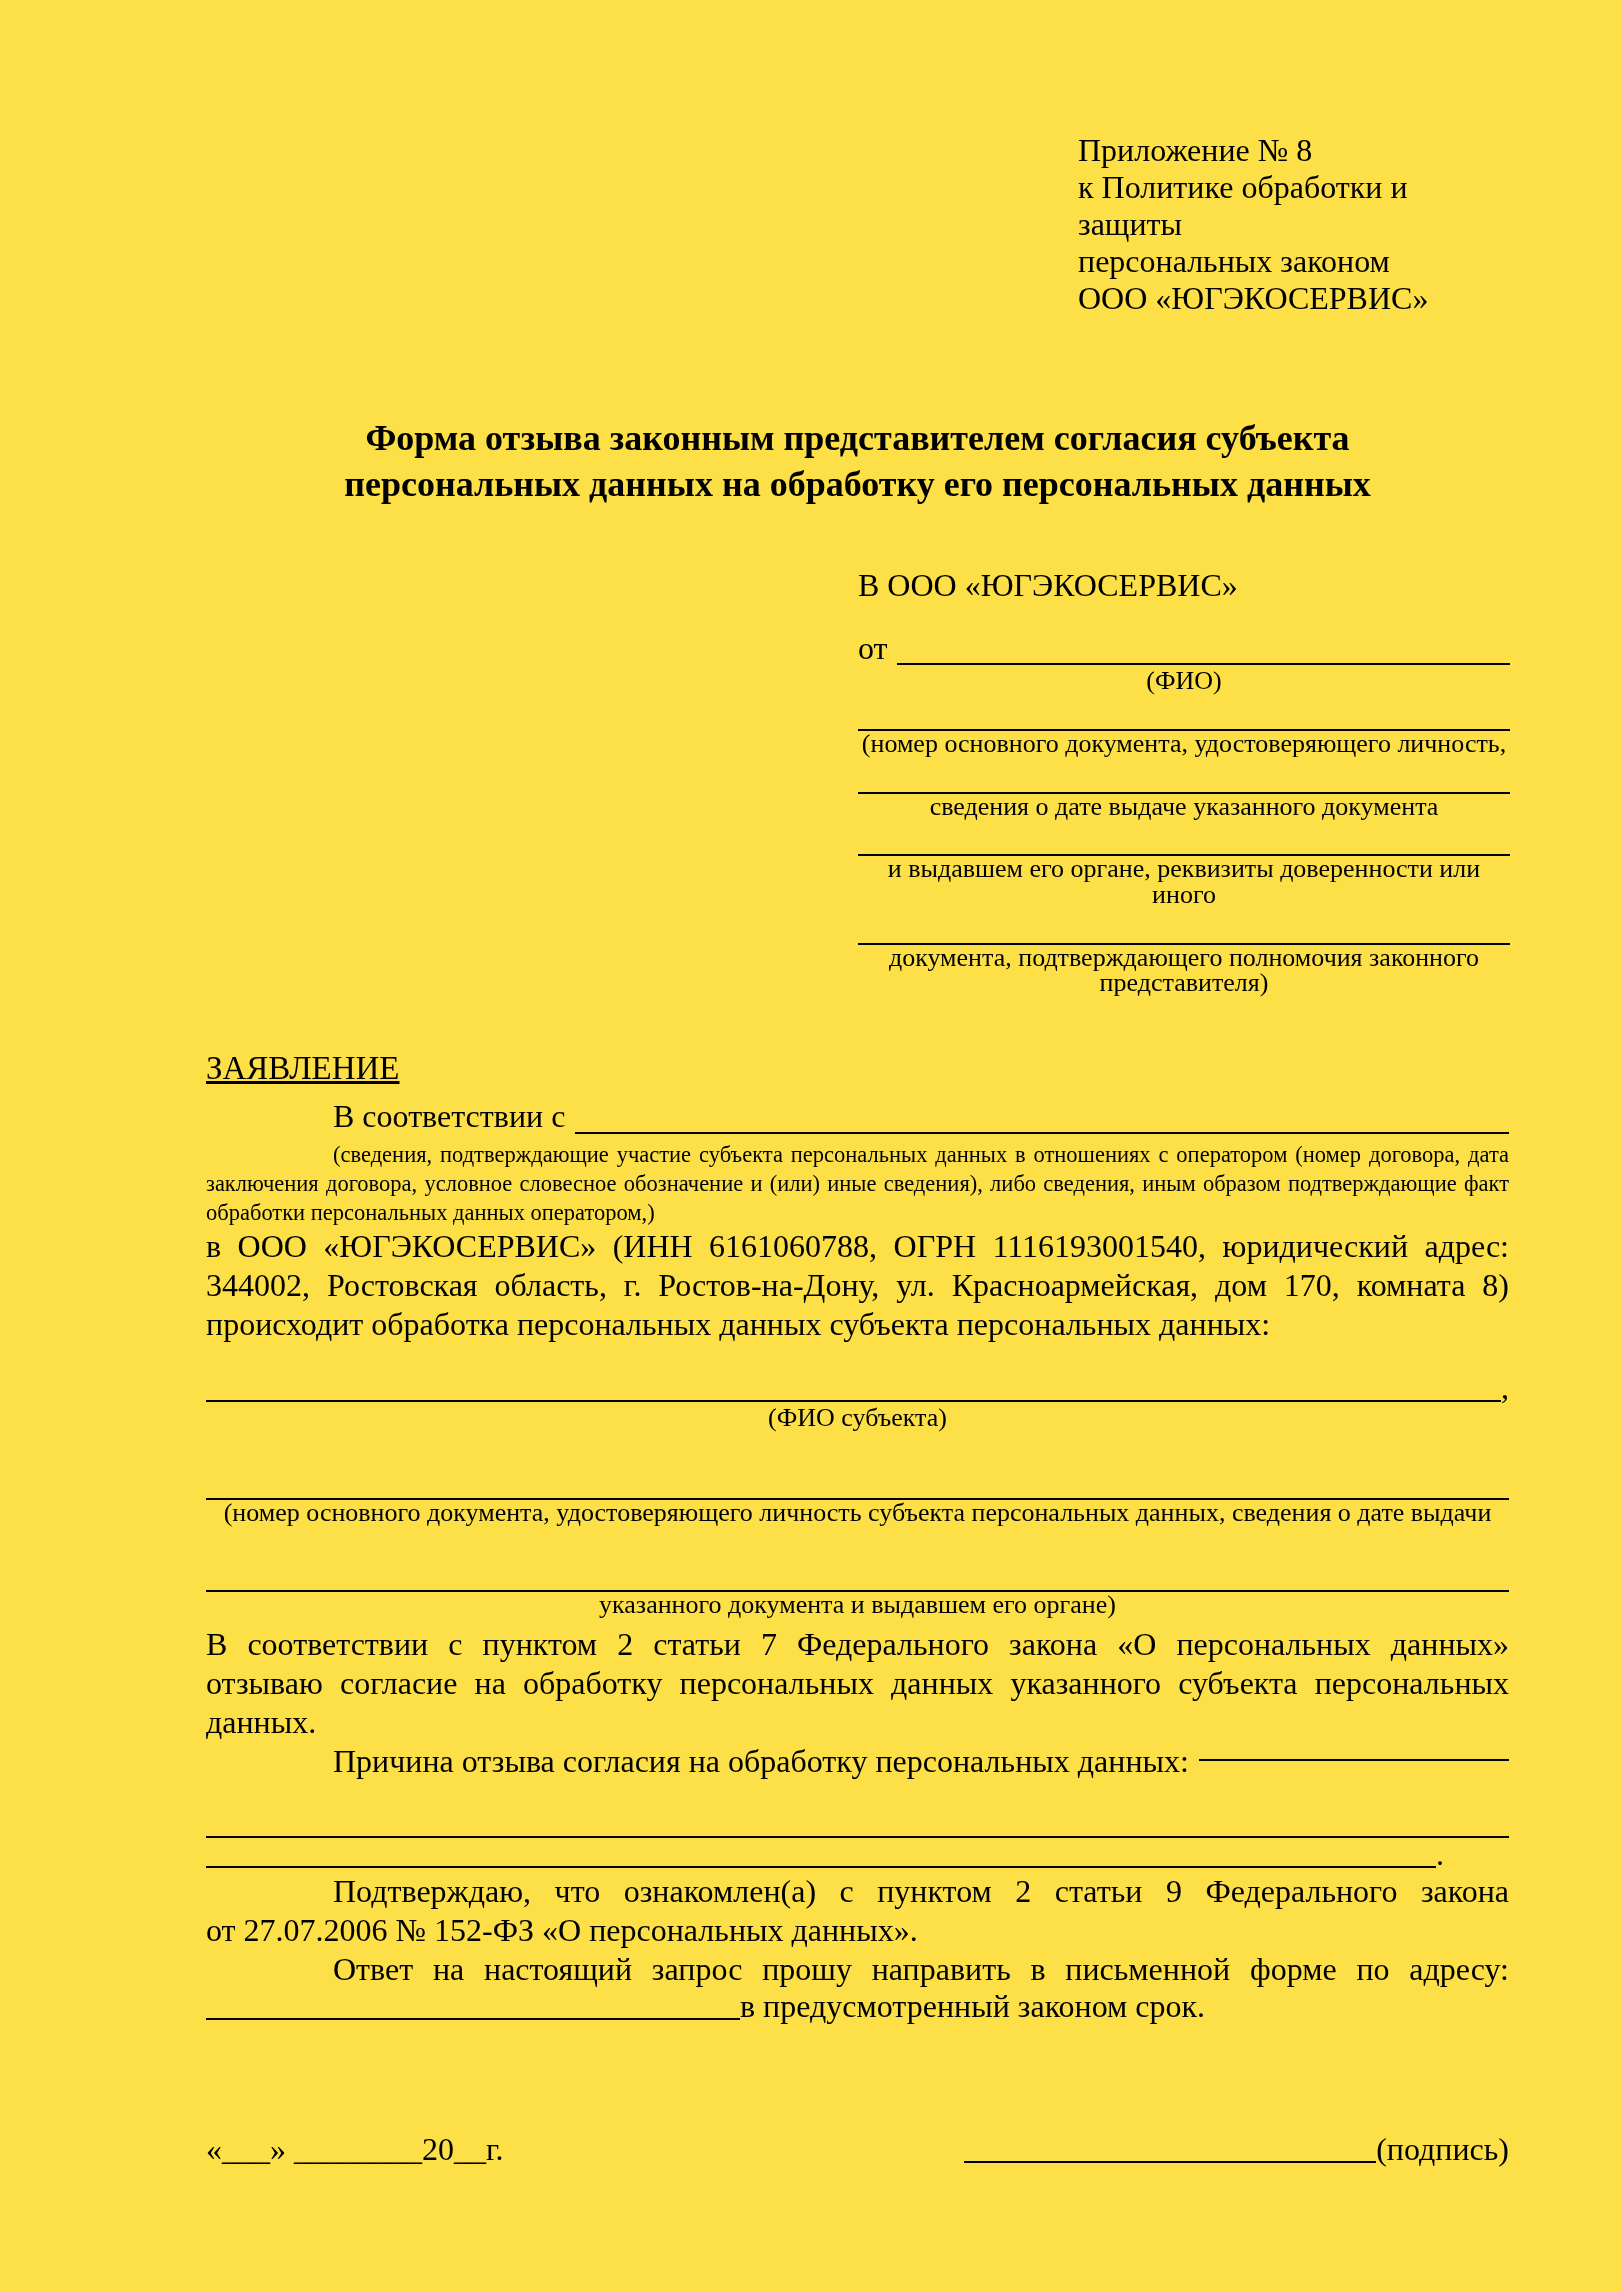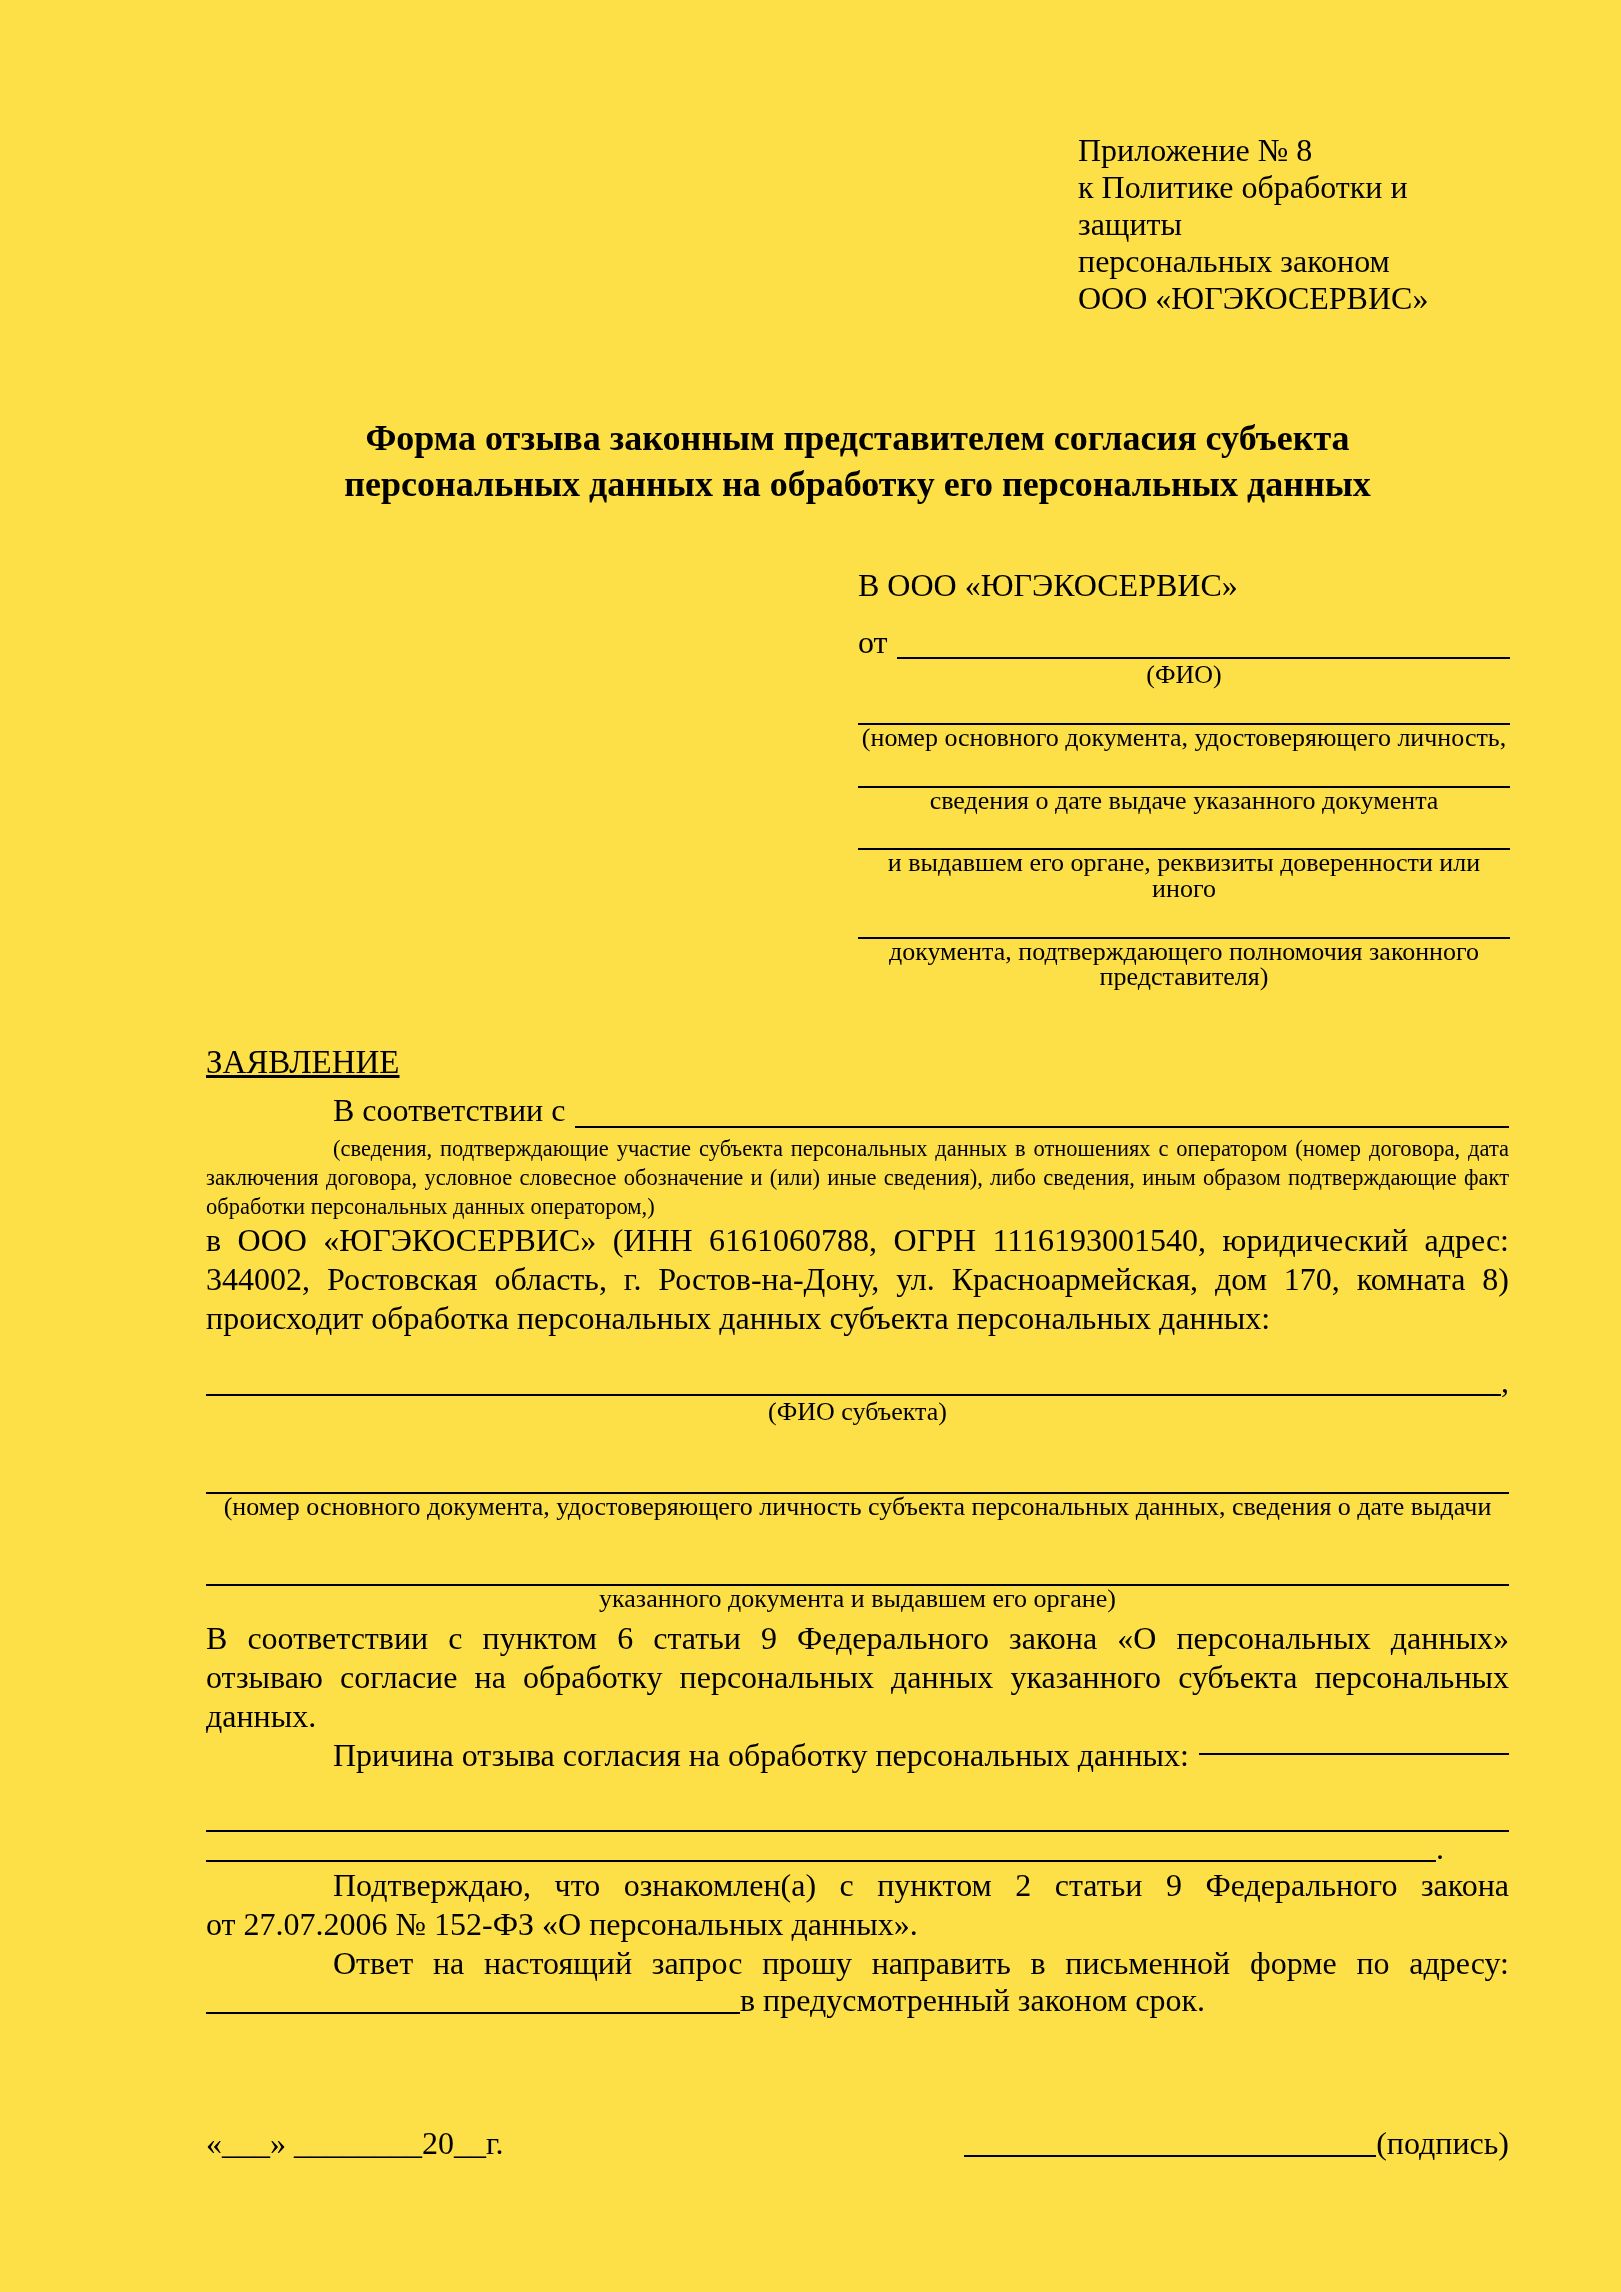--- a/index.html
+++ b/index.html
@@ -9,21 +9,21 @@
     position:relative; box-sizing:border-box;
     padding:132px 112px 0 206px; overflow:hidden;
     margin:0 auto;
   }
   
   .appendix { margin-left:872px; font-size:32px; line-height:37px; }
   
   .title { margin-top:98px; text-align:center; font-weight:bold; font-size:36px; line-height:46px; }
   
   .addr { margin-left:652px; width:652px; margin-top:59px; font-size:32px; line-height:39px; }
-  .addr-from { display:flex; margin-top:18px; }
+  .addr-from { display:flex; margin-top:24px; }
   .fill { flex:1 1 auto; border-bottom:2.9px solid #000; margin-bottom:2.9px; margin-left:9.8px; }
   .cap { font-size:26px; line-height:25.5px; text-align:center; }
   .blank { height:25.5px; border-bottom:2.9px solid #000; margin-top:9.8px; }
   
   .heading { text-align:left; margin-top:53px; font-size:33px; line-height:39px;text-decoration:underline; }
   .body { font-size:32px; line-height:39px; }
   .row { display:flex; font-size:32px; line-height:39px; }
   .according { margin-top:9.8px; padding-left:127px; }
   .small { font-size:22.5px; line-height:29px; margin-top:3.9px; }
   .ind { text-indent:127px; }
@@ -103,21 +103,21 @@
   </div>
   <div class="cap">(ФИО субъекта)</div>
 
   <div class="mt-rule"></div>
   <div class="cap">(номер основного документа, удостоверяющего личность субъекта персональных данных, сведения о дате выдачи</div>
 
   <div class="mt-rule2"></div>
   <div class="cap">указанного документа и выдавшем его органе)</div>
 
   <div class="body wd">
-    <div class="jline">В соответствии с пунктом 6 статьи 9 Федерального закона «О персональных данных»</div>
+    <div class="jline">В соответствии с пунктом 2 статьи 7 Федерального закона «О персональных данных»</div>
     <div class="jline">отзываю согласие на обработку персональных данных указанного субъекта персональных</div>
     <div>данных.</div>
   </div>
 
   <div class="row reason">
     <span>Причина отзыва согласия на обработку персональных данных:</span>
     <span class="fill"></span>
   </div>
 
   <div class="blankline1"></div>

